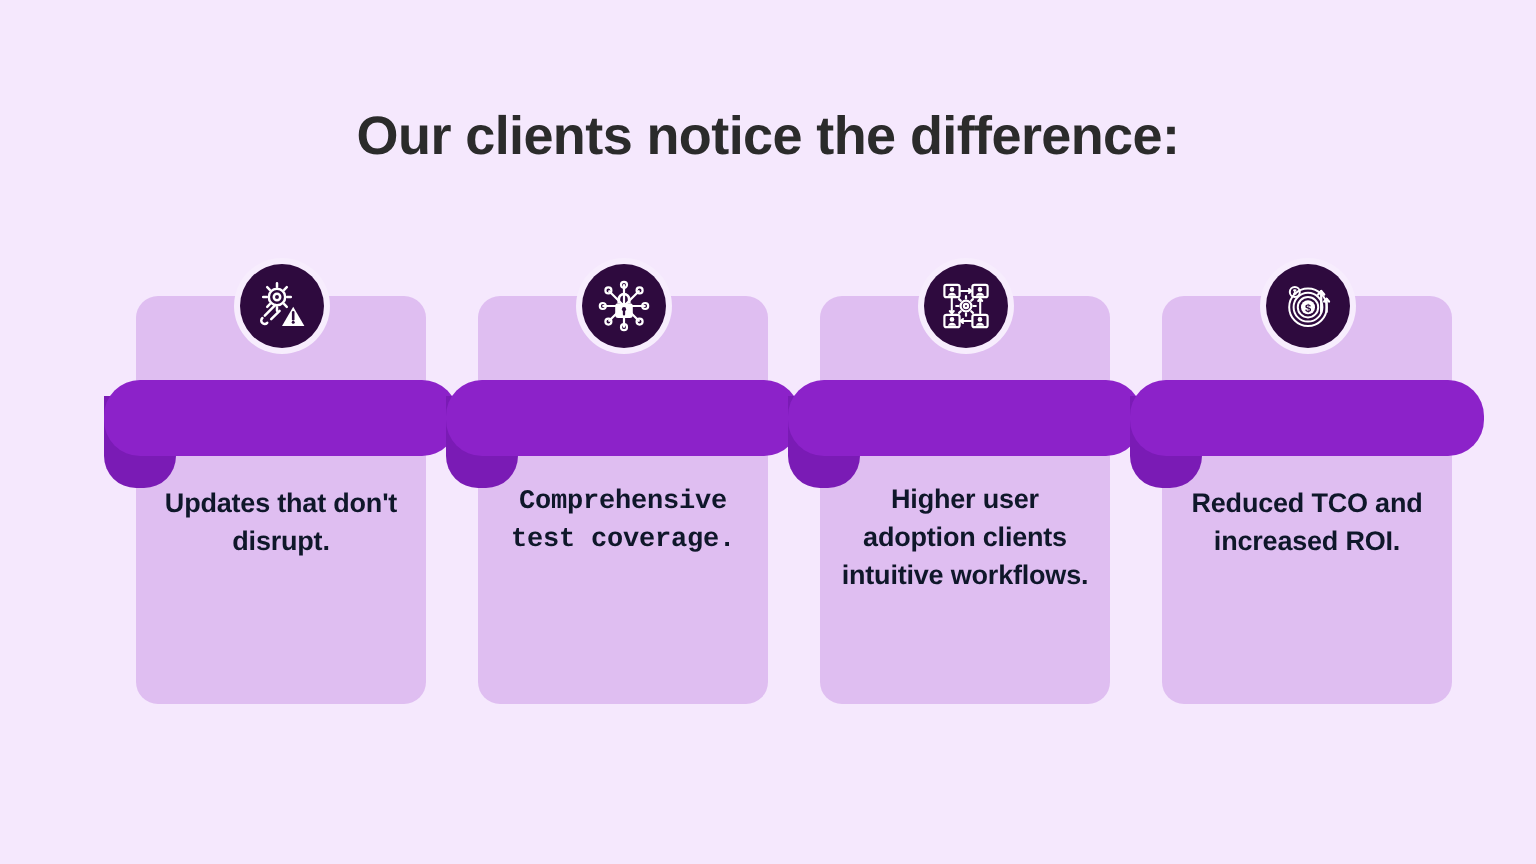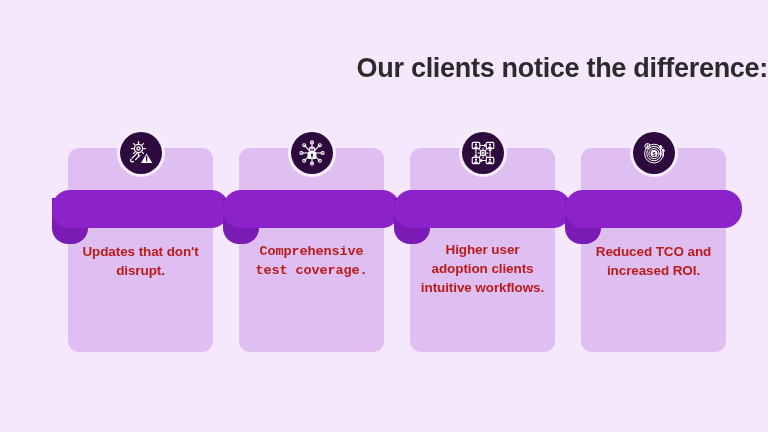--- a/index.html
+++ b/index.html
@@ -20,21 +20,21 @@
     inset:0;
     background:#f5e8fd;
   }
 
   
   .title {
     position:absolute;
     top:52px;
     left:0;
     width:768px;
-    text-align:right;
+    text-align:center;
     font-size:27px;
     font-weight:bold;
     letter-spacing:-0.3px;
     color:#2b2b2b;
     line-height:1.2;
   }
 
   
   .cards {
     position:absolute;
@@ -120,21 +120,21 @@
   
   .caption {
     position:absolute;
     left:6px;
     top:92px;
     width:133px;
     text-align:center;
     font-size:13.5px;
     font-weight:bold;
     line-height:1.42;
-    color:#b91c1c;
+    color:#0f172a;
     letter-spacing:-0.1px;
     z-index:3;
   }
 
   .card.c0 .caption { top:94px; }
   .card.c1 .caption { top:94px;font-family:Liberation Mono, monospace; }
   .card.c2 .caption { top:92px; }
   .card.c3 .caption { top:94px;text-align:center; }
 </style>
 </head>

